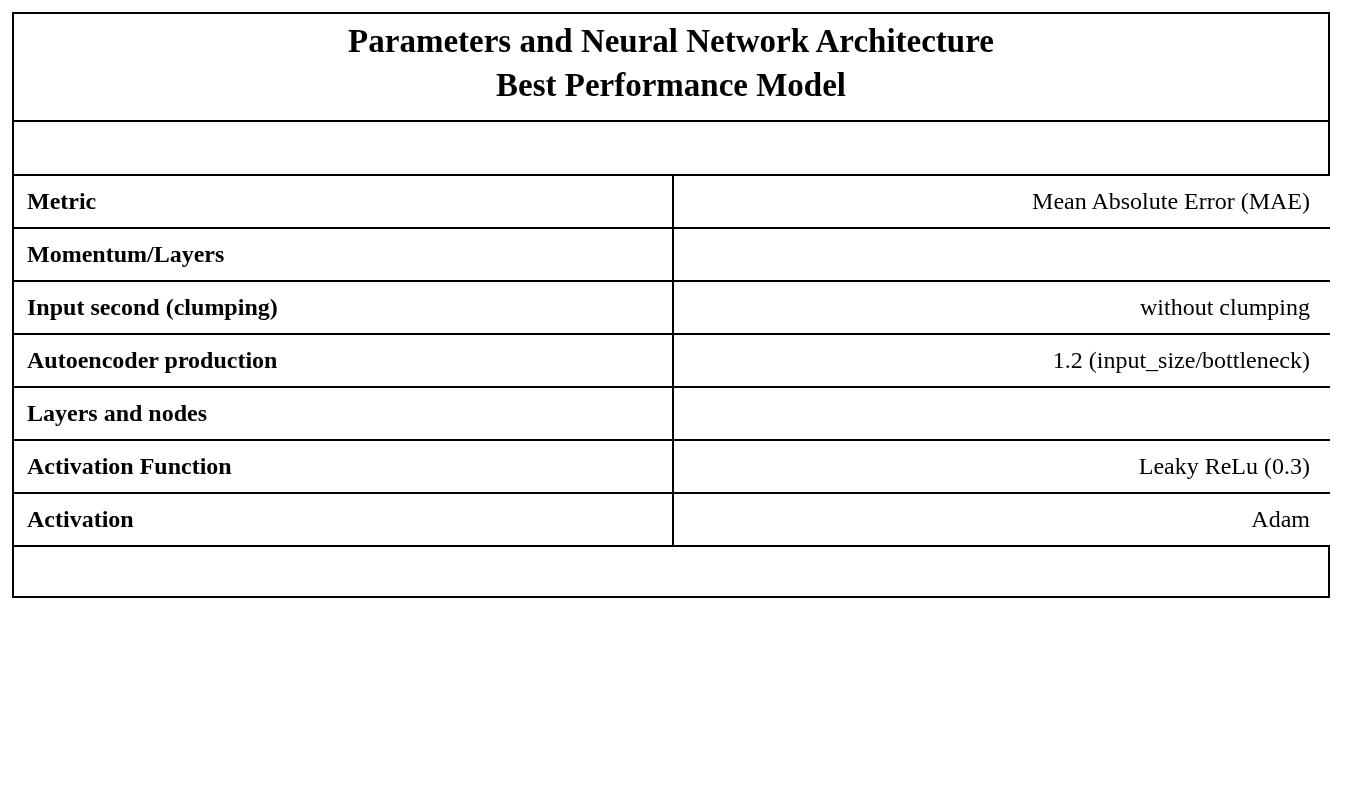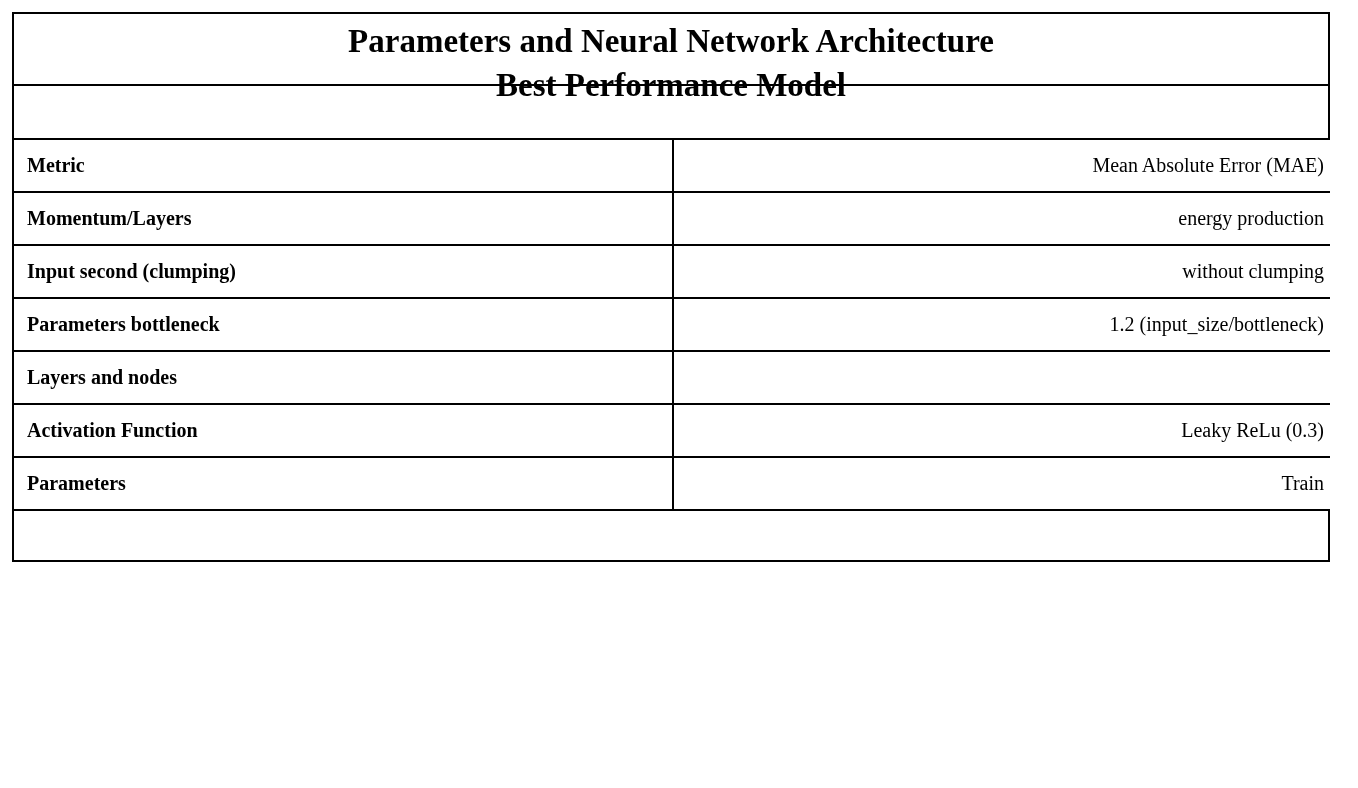--- a/index.html
+++ b/index.html
@@ -23,38 +23,38 @@
   .row {
     display: flex;
     border-left: 2px solid #000;
     border-top: 2px solid #000;
   }
   .row.right-border { border-right: 2px solid #000; }
   .row.bottom-border { border-bottom: 2px solid #000; }
 
   .title-row {
     display: block;
-    height: 72px;
+    height: 108px;
     padding-top: 5px;
     text-align: center;
   }
   .title-line {
     font-size: 33px;
     font-weight: bold;
     line-height: 44px;
   }
 
   .spacer-row { height: 54px; }
   .spacer-row.bottom { height: 53px; }
 
   .cell {
-    font-size: 20px;
+    font-size: 24px;
     line-height: 37px;
     min-height: 51px;
-    padding: 7px 6px 7px 13px;
+    padding: 7px 20px 7px 13px;
   }
   .cell-label {
     width: 660px;
     flex: 0 0 660px;
     border-right: 2px solid #000;
     font-weight: bold;
   }
   .cell-value {
     flex: 1 1 auto;
     white-space: pre-wrap;
@@ -74,43 +74,42 @@
   <div class="row spacer-row right-border"></div>
 
   <div class="row">
     <div class="cell cell-label">Metric</div>
     <div class="cell cell-value">Mean Absolute Error (MAE)</div>
   </div>
 
 
   <div class="row">
     <div class="cell cell-label">Momentum/Layers</div>
-    <div class="cell cell-value"> energy production</div>
   </div>
 
   <div class="row">
     <div class="cell cell-label">Input second (clumping)</div>
     <div class="cell cell-value">without clumping</div>
   </div>
 
   <div class="row">
-    <div class="cell cell-label">Parameters bottleneck</div>
+    <div class="cell cell-label">Autoencoder production</div>
     <div class="cell cell-value">1.2 (input_size/bottleneck)</div>
   </div>
 
   <div class="row">
     <div class="cell cell-label">Layers and nodes</div>
   </div>
 
   <div class="row">
     <div class="cell cell-label">Activation Function</div>
     <div class="cell cell-value">Leaky ReLu (0.3)</div>
   </div>
 
   <div class="row">
-    <div class="cell cell-label">Parameters</div>
-    <div class="cell cell-value">Train</div>
+    <div class="cell cell-label">Activation</div>
+    <div class="cell cell-value">Adam</div>
   </div>
 
 
   <div class="row spacer-row bottom right-border bottom-border"></div>
 
 </div>
 
 </body></html>

